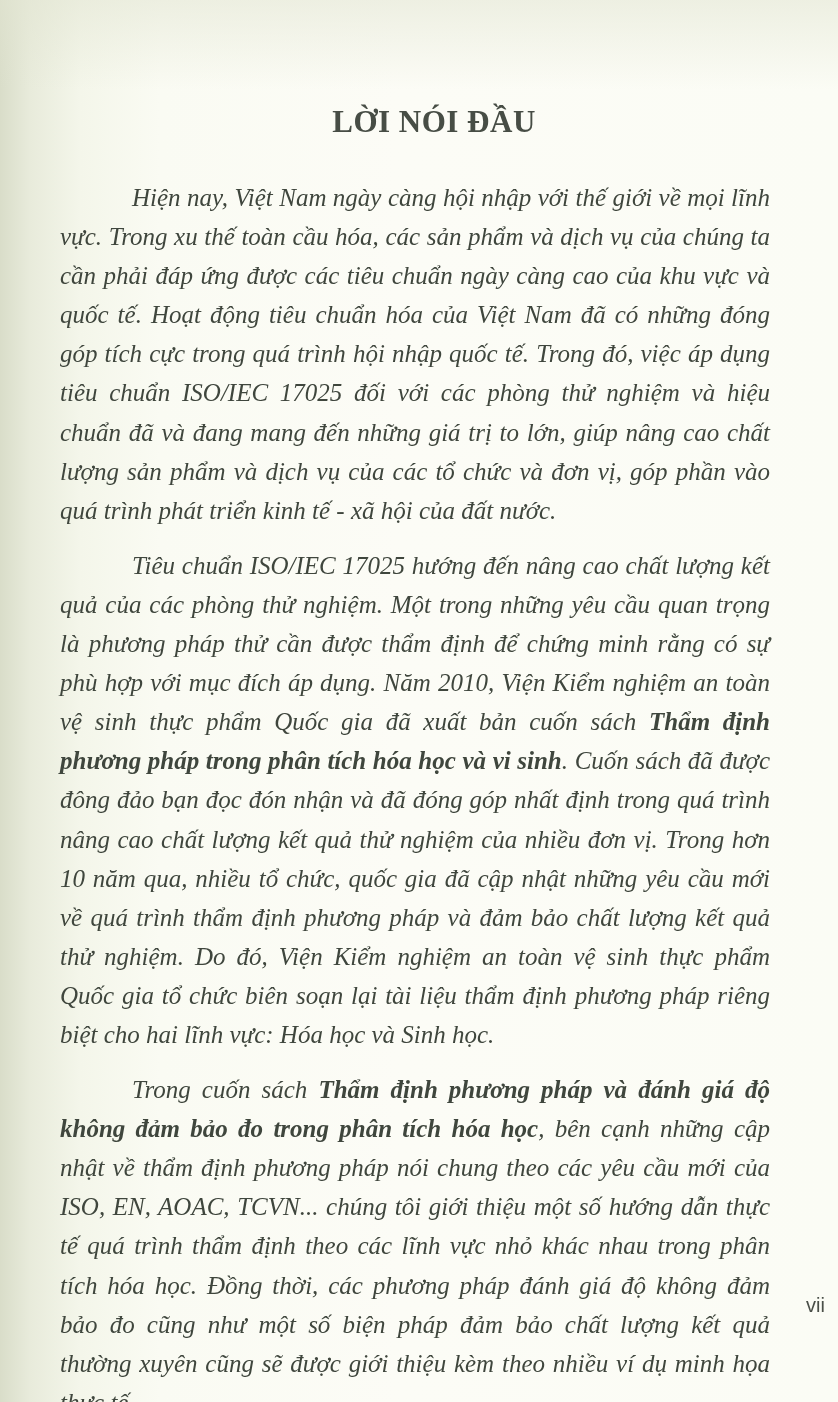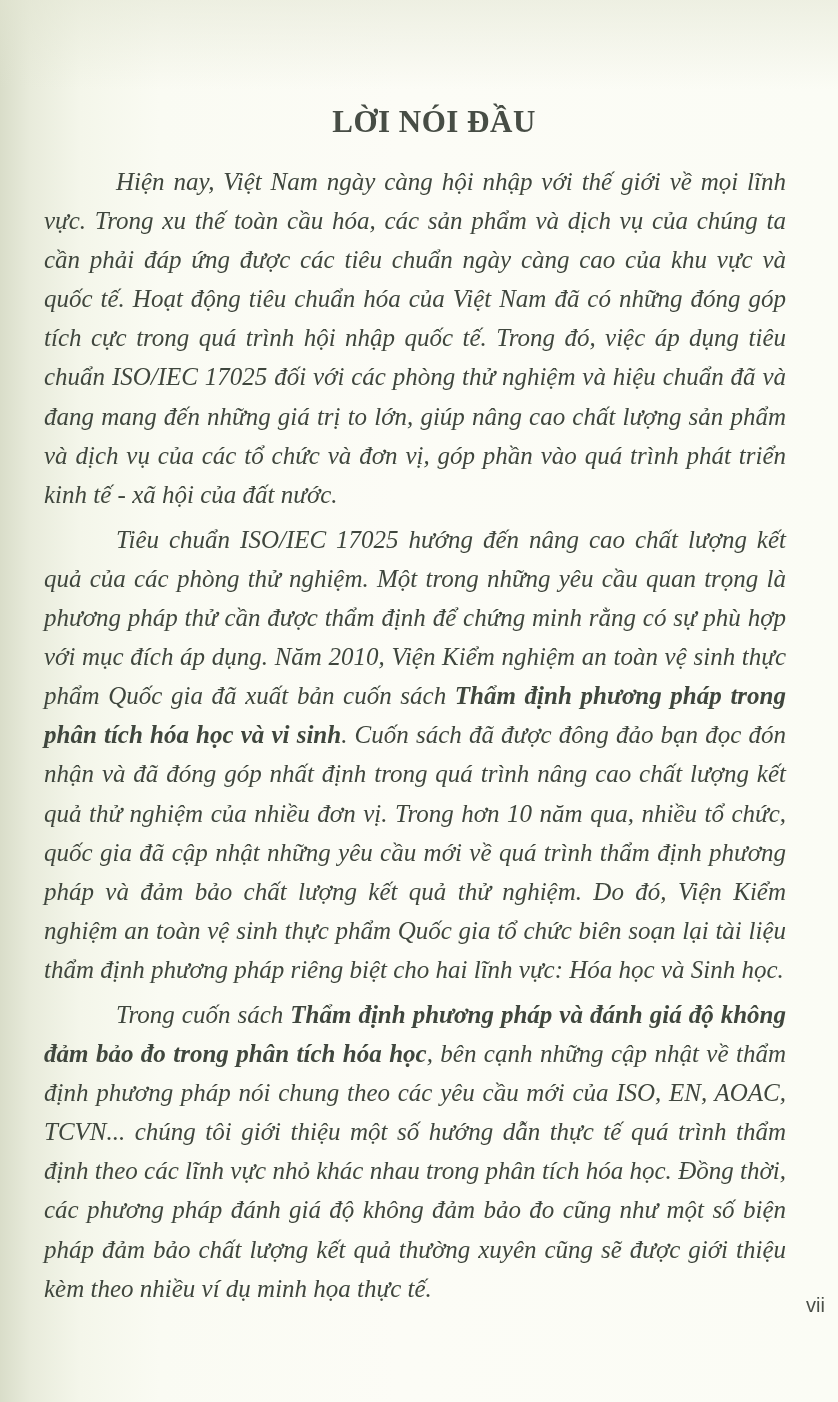--- a/index.html
+++ b/index.html
@@ -44,21 +44,21 @@
       position: absolute;
       left: 44px;
       top: 162px;
       width: 742px;
       font-size: 25px;
       font-style: italic;
       line-height: 39.1px;
       text-align: justify;
     }
     .para {
-      margin: 0;
+      margin: 16px;
       text-indent: 72px;
       text-align: justify;
     }
     .para + .para {
       margin-top: 6px;
     }
     .b {
       font-weight: bold;
     }
     .page-number {

